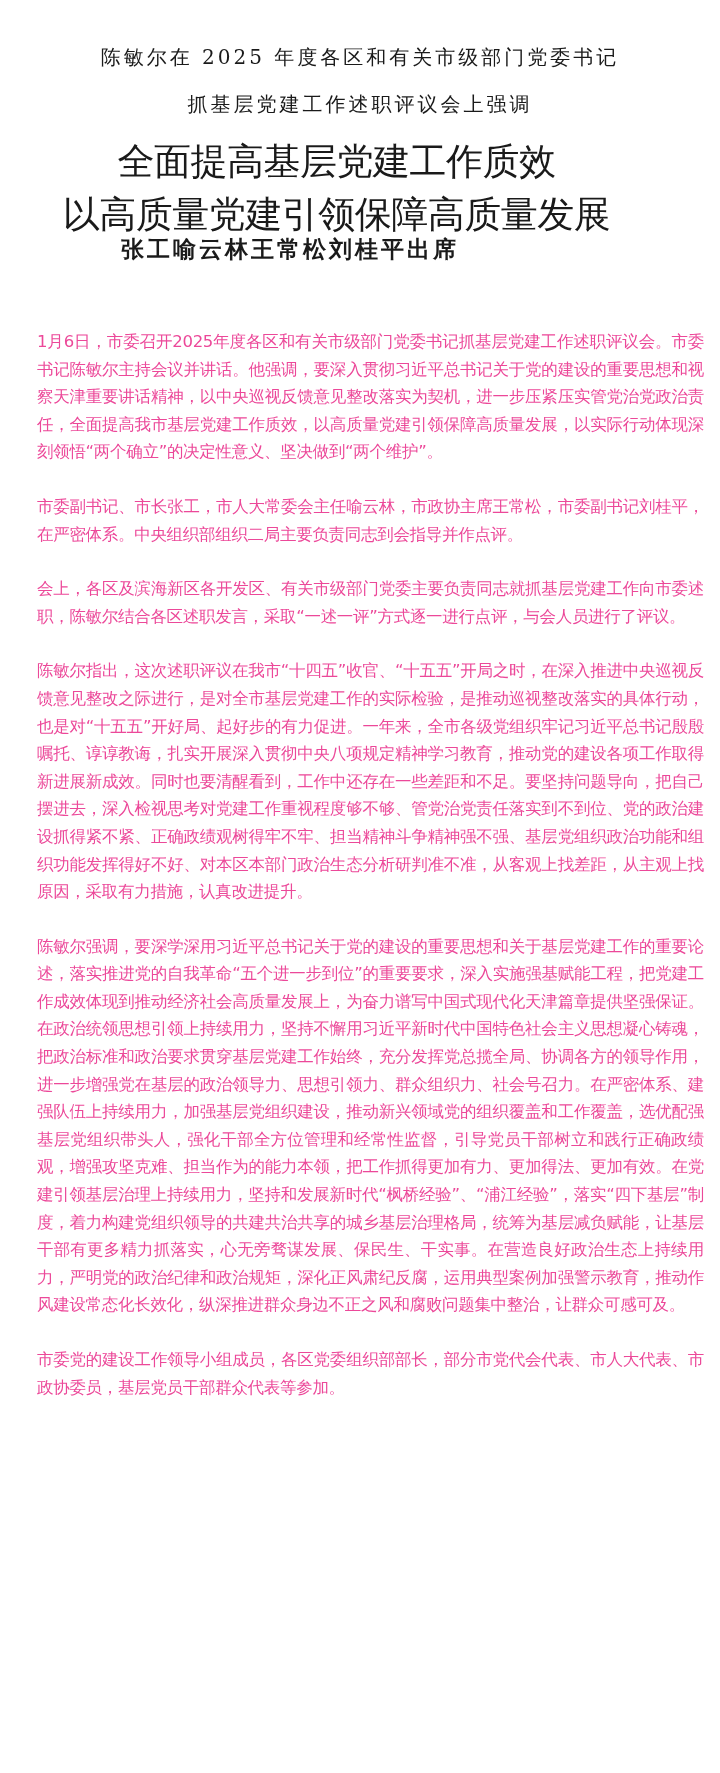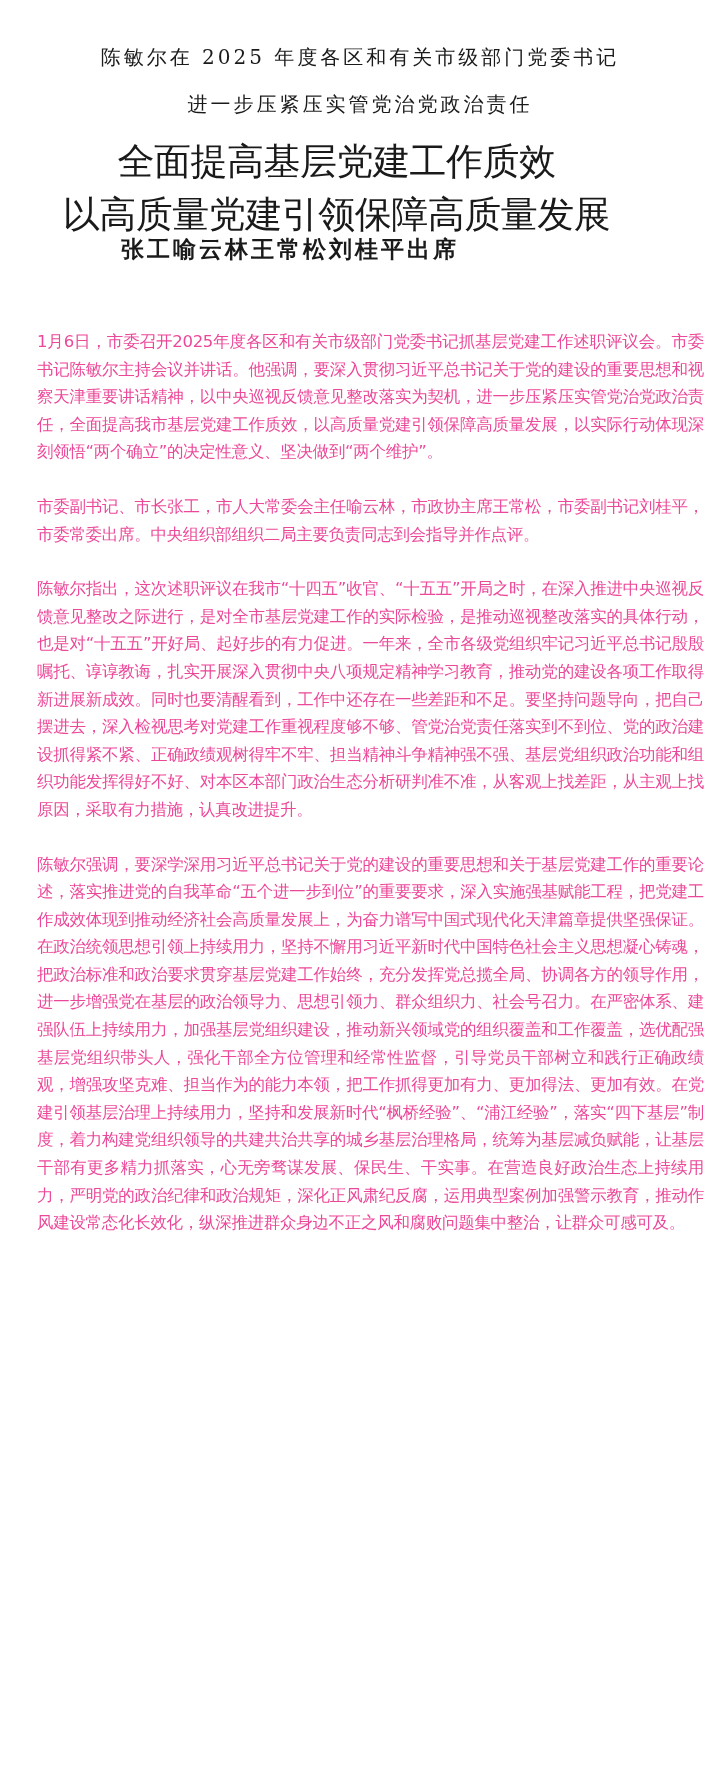--- a/index.html
+++ b/index.html
@@ -72,24 +72,26 @@
       text-align: justify;
       color: #ec4899;
       letter-spacing: -0.3px;
     }
   </style>
 </head>
 <body>
 
 <header class="header">
   <h2 class="kicker kicker-1">陈敏尔在 2025 年度各区和有关市级部门党委书记</h2>
-  <h2 class="kicker kicker-2">进一步压紧压实管党治党政治责任</h2>
+  <h2 class="kicker kicker-2">抓基层党建工作述职评议会上强调</h2>
   <h1 class="main-title main-title-1">全面提高基层党建工作质效</h1>
   <h1 class="main-title main-title-2">以高质量党建引领保障高质量发展</h1>
   <h3 class="subtitle">张工喻云林王常松刘桂平出席</h3>
 </header>
 
 <article class="article">
   <p>1月6日，市委召开2025年度各区和有关市级部门党委书记抓基层党建工作述职评议会。市委书记陈敏尔主持会议并讲话。他强调，要深入贯彻习近平总书记关于党的建设的重要思想和视察天津重要讲话精神，以中央巡视反馈意见整改落实为契机，进一步压紧压实管党治党政治责任，全面提高我市基层党建工作质效，以高质量党建引领保障高质量发展，以实际行动体现深刻领悟“两个确立”的决定性意义、坚决做到“两个维护”。</p>
-  <p>市委副书记、市长张工，市人大常委会主任喻云林，市政协主席王常松，市委副书记刘桂平，市委常委出席。中央组织部组织二局主要负责同志到会指导并作点评。</p>
+  <p>市委副书记、市长张工，市人大常委会主任喻云林，市政协主席王常松，市委副书记刘桂平，在严密体系。中央组织部组织二局主要负责同志到会指导并作点评。</p>
+  <p>会上，各区及滨海新区各开发区、有关市级部门党委主要负责同志就抓基层党建工作向市委述职，陈敏尔结合各区述职发言，采取“一述一评”方式逐一进行点评，与会人员进行了评议。</p>
   <p>陈敏尔指出，这次述职评议在我市“十四五”收官、“十五五”开局之时，在深入推进中央巡视反馈意见整改之际进行，是对全市基层党建工作的实际检验，是推动巡视整改落实的具体行动，也是对“十五五”开好局、起好步的有力促进。一年来，全市各级党组织牢记习近平总书记殷殷嘱托、谆谆教诲，扎实开展深入贯彻中央八项规定精神学习教育，推动党的建设各项工作取得新进展新成效。同时也要清醒看到，工作中还存在一些差距和不足。要坚持问题导向，把自己摆进去，深入检视思考对党建工作重视程度够不够、管党治党责任落实到不到位、党的政治建设抓得紧不紧、正确政绩观树得牢不牢、担当精神斗争精神强不强、基层党组织政治功能和组织功能发挥得好不好、对本区本部门政治生态分析研判准不准，从客观上找差距，从主观上找原因，采取有力措施，认真改进提升。</p>
   <p>陈敏尔强调，要深学深用习近平总书记关于党的建设的重要思想和关于基层党建工作的重要论述，落实推进党的自我革命“五个进一步到位”的重要要求，深入实施强基赋能工程，把党建工作成效体现到推动经济社会高质量发展上，为奋力谱写中国式现代化天津篇章提供坚强保证。在政治统领思想引领上持续用力，坚持不懈用习近平新时代中国特色社会主义思想凝心铸魂，把政治标准和政治要求贯穿基层党建工作始终，充分发挥党总揽全局、协调各方的领导作用，进一步增强党在基层的政治领导力、思想引领力、群众组织力、社会号召力。在严密体系、建强队伍上持续用力，加强基层党组织建设，推动新兴领域党的组织覆盖和工作覆盖，选优配强基层党组织带头人，强化干部全方位管理和经常性监督，引导党员干部树立和践行正确政绩观，增强攻坚克难、担当作为的能力本领，把工作抓得更加有力、更加得法、更加有效。在党建引领基层治理上持续用力，坚持和发展新时代“枫桥经验”、“浦江经验”，落实“四下基层”制度，着力构建党组织领导的共建共治共享的城乡基层治理格局，统筹为基层减负赋能，让基层干部有更多精力抓落实，心无旁骛谋发展、保民生、干实事。在营造良好政治生态上持续用力，严明党的政治纪律和政治规矩，深化正风肃纪反腐，运用典型案例加强警示教育，推动作风建设常态化长效化，纵深推进群众身边不正之风和腐败问题集中整治，让群众可感可及。</p>
+  <p>市委党的建设工作领导小组成员，各区党委组织部部长，部分市党代会代表、市人大代表、市政协委员，基层党员干部群众代表等参加。</p>
 </article>
 
 </body></html>

